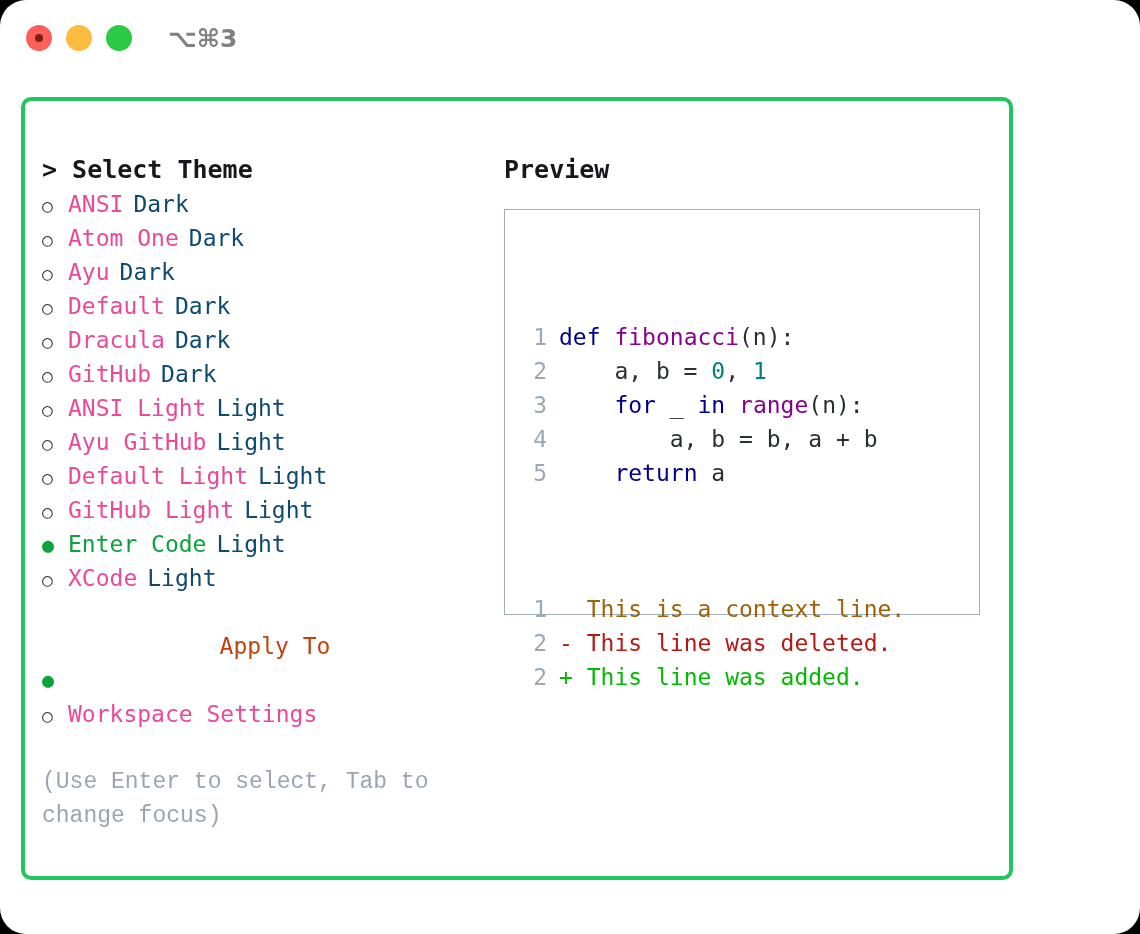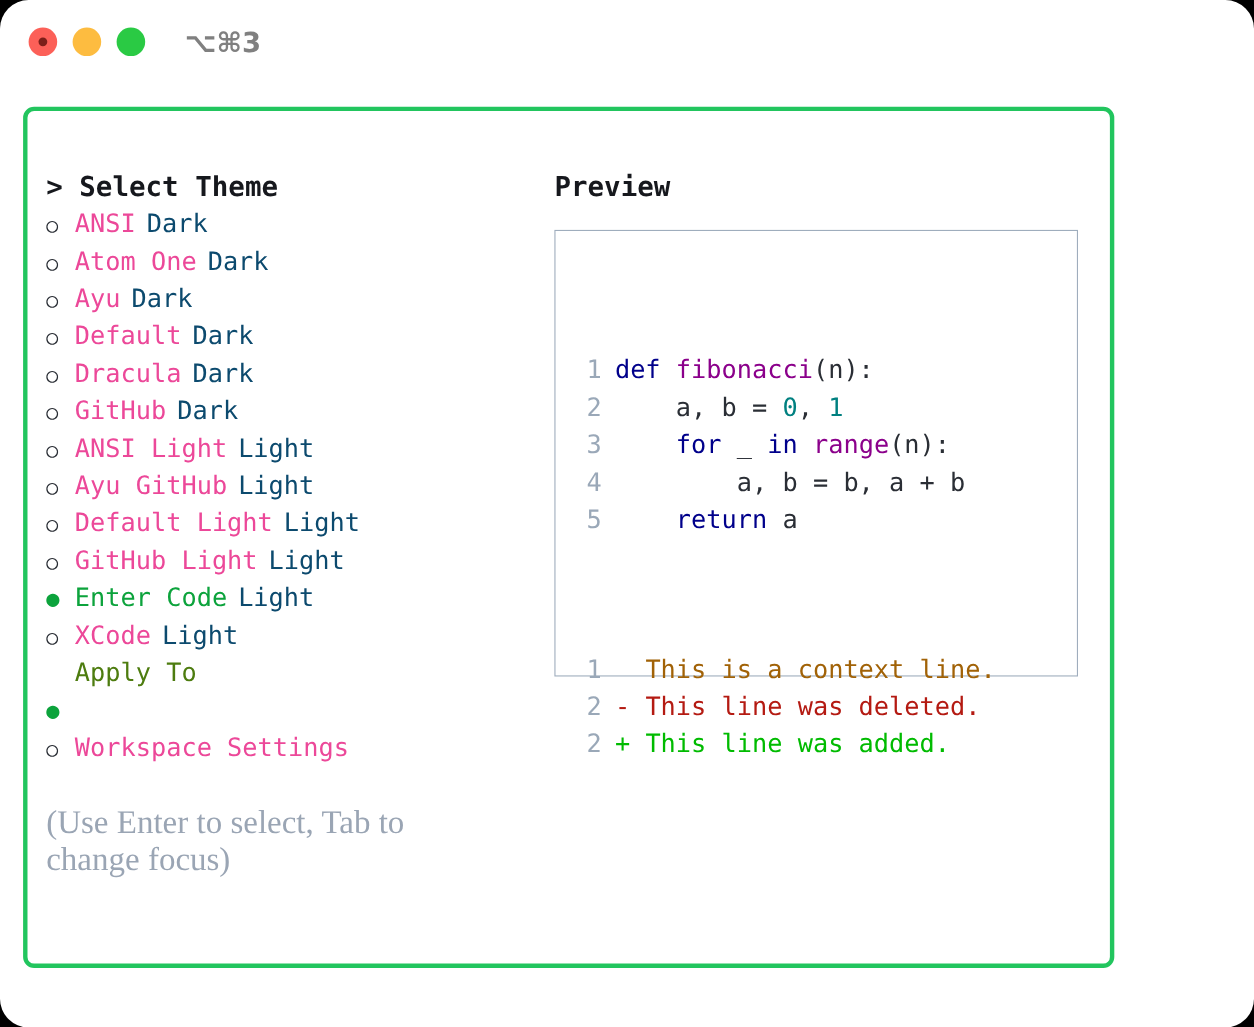--- a/index.html
+++ b/index.html
@@ -119,36 +119,38 @@
     font-size: 20px;
   }
   .opt-label { color: #ec4899; }
   .opt.selected .opt-label { color: #0ca33c; }
   .opt-kind {
     color: #0c4a6e;
     padding-left: 10px;
   }
 
   .apply-head {
+    margin-top: 34px;
     padding-left: 26px;
     font-size: 23px;
     line-height: 34px;
-    color: #4d7c0f;
-    white-space: pre;
-    font-family: "DejaVu Sans Mono", monospace;
+    color: #c2410c;
+    white-space: pre;
+    font-family: "DejaVu Sans Mono", monospace;
+    text-align: center;
   }
 
   .hint {
     margin-top: 34px;
-    font-size: 30px;
+    font-size: 23px;
     line-height: 34px;
     color: #9aa5b4;
     white-space: pre-wrap;
     width: 410px;
-    font-family: Liberation Serif, serif;
+    font-family: Liberation Mono, monospace;
   }
 
   
   .right-col {
     position: absolute;
     left: 479px;
     top: 52px;
     width: 490px;
   }
   .preview-box {

